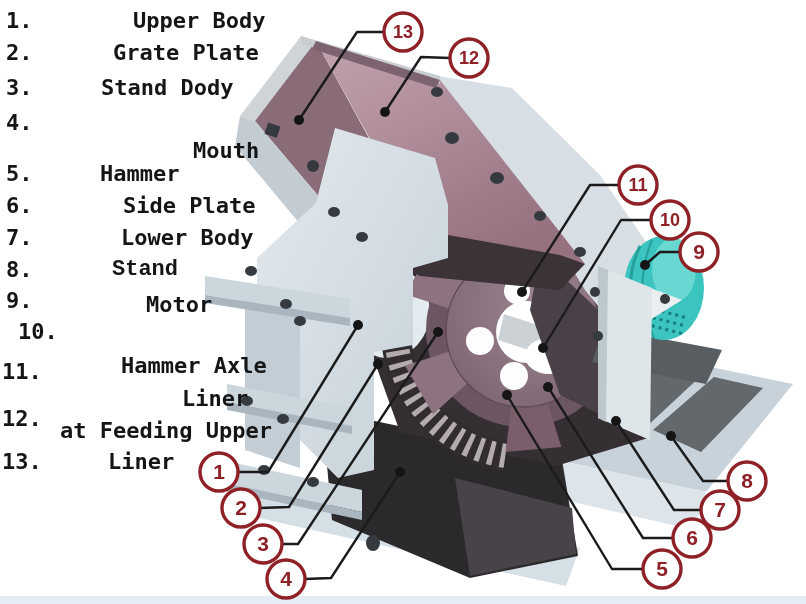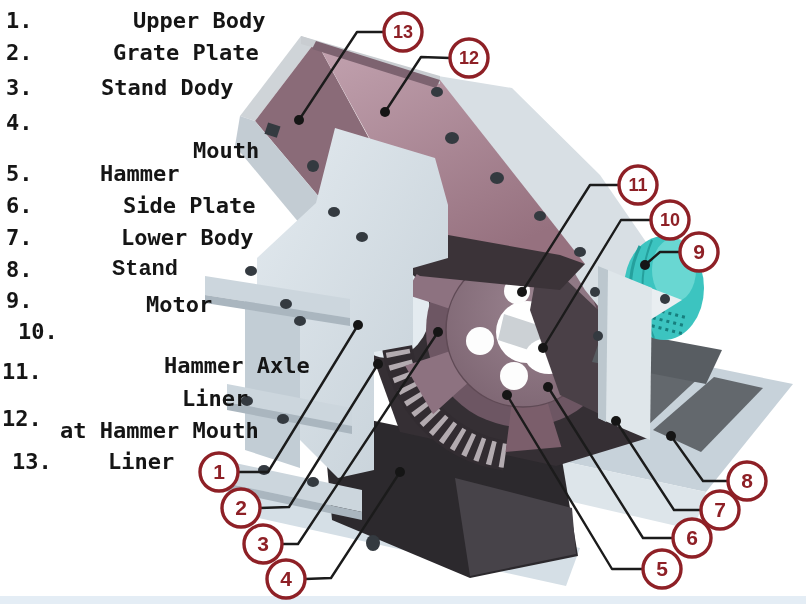--- a/index.html
+++ b/index.html
@@ -264,21 +264,21 @@
       <span class="leg-num" style="left: 6px; top: 193px;">6.</span>
       <span class="leg-line" style="left: 123px; top: 193px;">Side Plate</span>
       <span class="leg-num" style="left: 6px; top: 225px;">7.</span>
       <span class="leg-line" style="left: 121px; top: 225px;">Lower Body</span>
       <span class="leg-num" style="left: 6px; top: 257px;">8.</span>
       <span class="leg-line" style="left: 112px; top: 257px; font-family: Liberation Mono, monospace;">Stand</span>
       <span class="leg-num" style="left: 6px; top: 288px;">9.</span>
       <span class="leg-line" style="left: 99px; top: 292px; margin-left: 47px;">Motor</span>
       <span class="leg-num" style="left: 18px; top: 319px;">10.</span>
       <span class="leg-num" style="left: 2px; top: 359px;">11.</span>
-      <span class="leg-line" style="left: 121px; top: 353px; margin-left: 43px;">Hammer Axle</span>
+      <span class="leg-line" style="left: 121px; top: 353px;">Hammer Axle</span>
       <span class="leg-num" style="left: 2px; top: 386px; margin-top: 20px;">12.</span>
       <span class="leg-line" style="left: 182px; top: 386px;">Liner</span>
-      <span class="leg-line" style="left: 60px; top: 418px;">at Hammer Mouth</span>
-      <span class="leg-num" style="left: 12px; top: 449px;">13.</span>
+      <span class="leg-line" style="left: 60px; top: 418px;">at Feeding Upper</span>
+      <span class="leg-num" style="left: 2px; top: 449px;">13.</span>
       <span class="leg-line" style="left: 108px; top: 449px;">Liner</span>
     </div>
 
 </div>
 
 </body></html>

